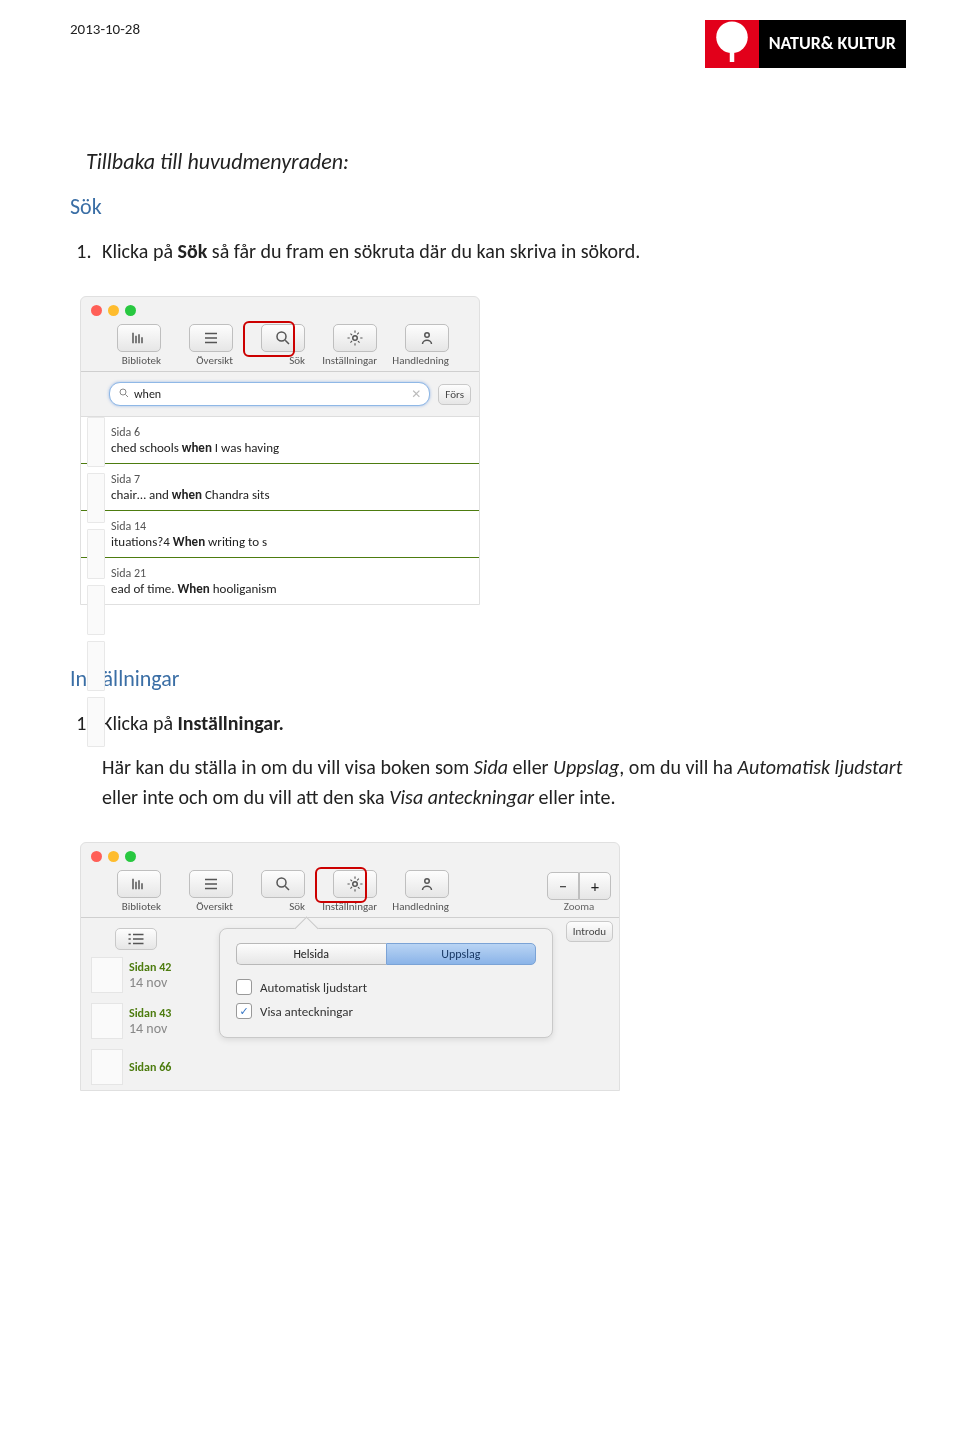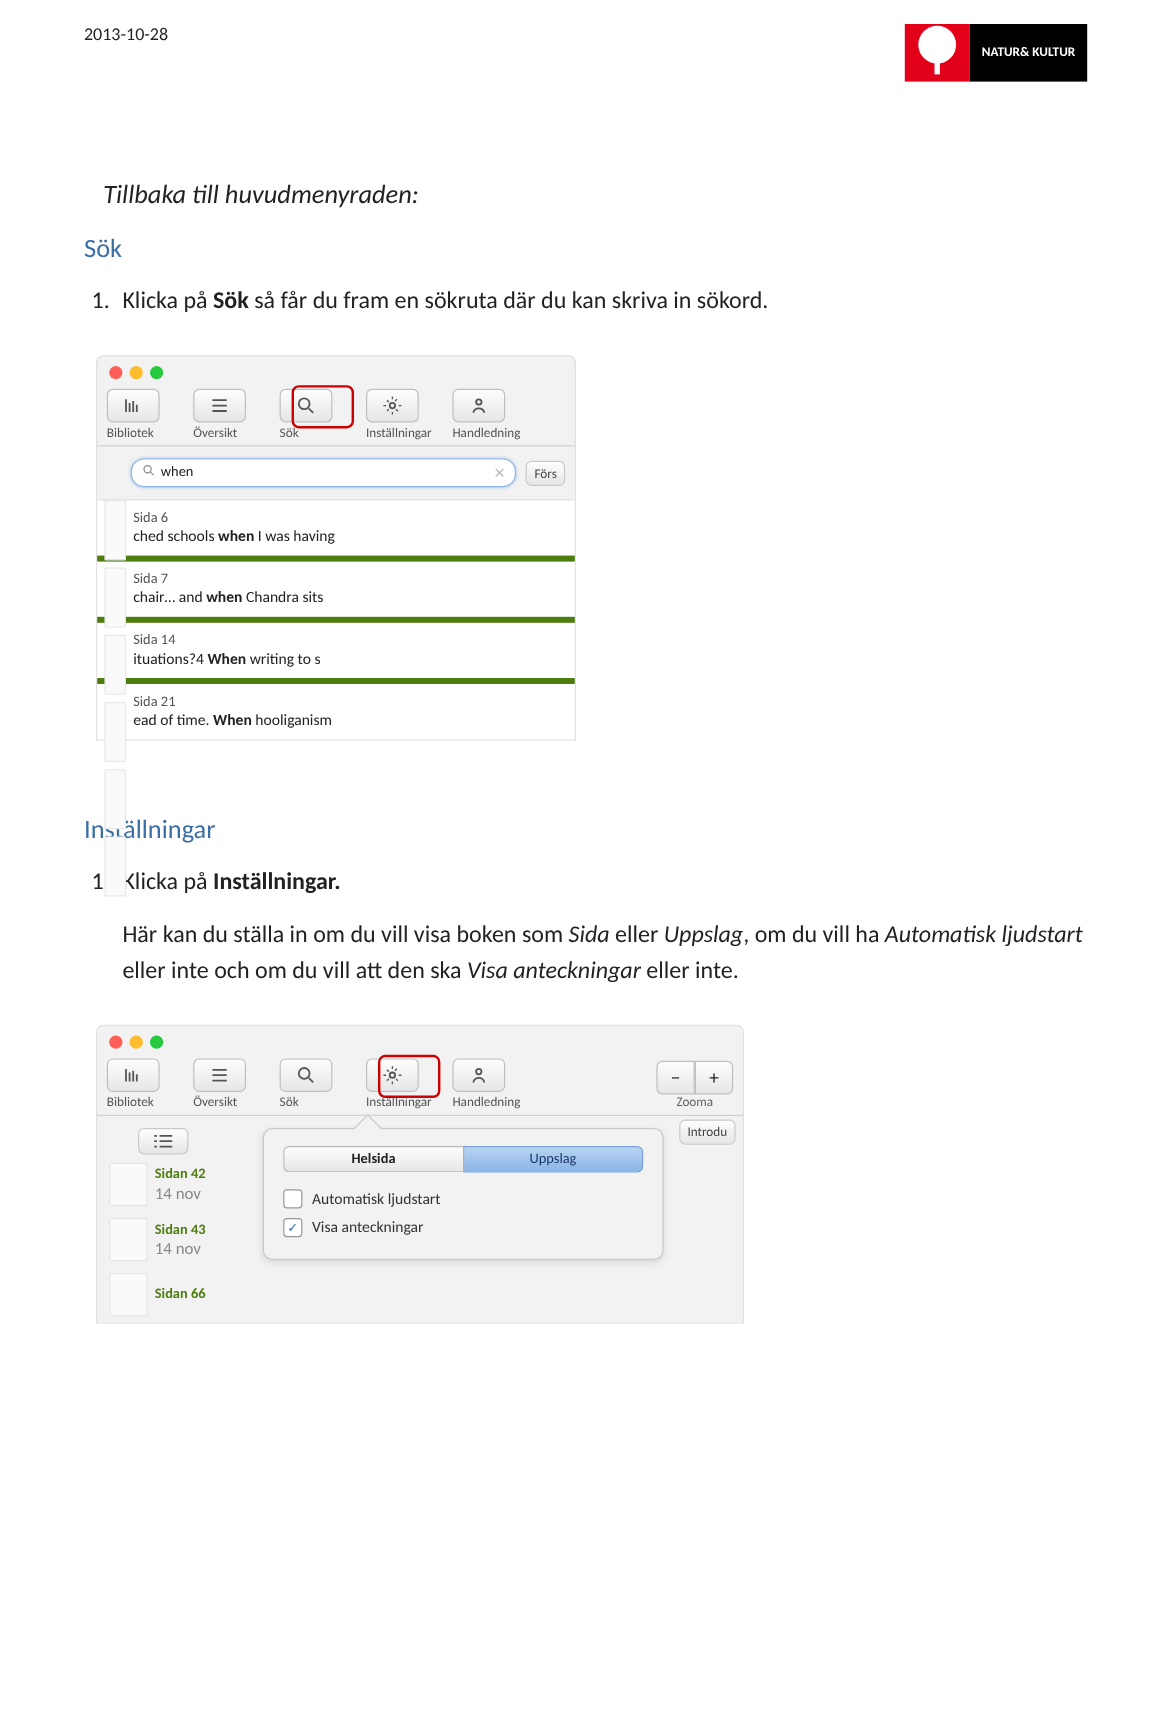--- a/index.html
+++ b/index.html
@@ -1,48 +1,48 @@
 <!DOCTYPE html>
 <html><head>
 <meta charset="utf-8">
 <style>
   html,body{margin:0;padding:0;background:#fff;font-family:Calibri,Arial,sans-serif;color:#222;}
   .page{width:960px;min-height:1436px;margin:0 auto;position:relative;padding:20px 54px 40px 70px;box-sizing:border-box;}
   .header{display:flex;justify-content:space-between;align-items:flex-start;margin-bottom:80px;}
   .date{font-size:15px;color:#222;}
   .brand{display:flex;align-items:stretch;height:48px;}
   .brand-logo{width:54px;background:#e2001a;display:flex;align-items:center;justify-content:center;}
-  .brand-text{background:#000;color:#fff;font-size:11px;font-weight:bold;line-height:1.1;display:flex;align-items:center;padding:0 10px;}
+  .brand-text{background:#000;color:#fff;font-size:18px;font-weight:bold;line-height:1.1;display:flex;align-items:center;padding:0 10px;}
   h3.prose{font-style:italic;font-weight:normal;font-size:22px;margin:0 0 18px 16px;}
   h3.link{color:#3a6ea5;font-size:22px;font-weight:normal;margin:0 0 16px 0;}
   ol{margin:0 0 30px 26px;padding:0;font-size:20px;line-height:1.5;}
   ol li{padding-left:6px;margin-bottom:14px;}
   .bold{font-weight:bold;}
   .ital{font-style:italic;}
   
   .shot{margin:20px 0 60px 10px;width:400px;}
   .shot .win{background:#f2f2f2;border:1px solid #e0e0e0;border-radius:6px 6px 0 0;position:relative;}
   .traffic{display:flex;gap:6px;padding:8px 10px 0 10px;}
   .dot{width:11px;height:11px;border-radius:50%;}
   .red{background:#ff5f57;}
   .yel{background:#febc2e;}
   .grn{background:#28c840;}
   .toolbar{display:flex;align-items:flex-end;gap:0;padding:8px 8px 0 8px;}
-  .tbtn{display:flex;flex-direction:column;align-items:flex-start;font-size:11px;color:#555;width:72px;}
+  .tbtn{display:flex;flex-direction:column;align-items:flex-end;font-size:11px;color:#555;width:72px;}
   .tbtn .cap{border:1px solid #bfbfbf;border-radius:5px;background:linear-gradient(#fdfdfd,#e6e6e6);width:42px;height:26px;display:flex;align-items:center;justify-content:center;margin-bottom:2px;}
   .tbtn svg{width:18px;height:18px;}
   .rb{border:2px solid #cc0000;border-radius:6px;position:absolute;pointer-events:none;}
   .hr-thin{height:1px;background:#cfcfcf;margin:4px 0 0 0;}
   .searchrow{display:flex;gap:8px;padding:10px 8px 10px 28px;align-items:center;}
   .sfield{flex:1;border:1px solid #8fb8e6;border-radius:11px;background:#fff;height:22px;display:flex;align-items:center;padding:0 8px;font-size:12px;box-shadow:0 0 3px rgba(70,130,220,.5);}
   .sfield .q{margin-right:4px;color:#888;}
   .sfield .clr{margin-left:auto;color:#bbb;}
   .fors{border:1px solid #c9c9c9;border-radius:5px;background:linear-gradient(#fdfdfd,#e6e6e6);font-size:11px;padding:3px 6px;color:#444;}
   .results{background:#fff;border-top:1px solid #ddd;}
-  .ritem{padding:8px 10px 8px 30px;border-bottom:5px solid #4d7c0f;}
+  .ritem{padding:8px 10px 8px 30px;border-bottom:1px solid #4d7c0f;}
   .ritem .pg{font-size:12px;color:#555;margin-bottom:1px;}
   .ritem .tx{font-size:13px;color:#222;}
   .thumbcol{position:absolute;left:6px;top:120px;width:18px;}
   .thumb{background:#fafafa;border:1px solid #e8e8e8;height:48px;margin-bottom:6px;border-radius:1px;}
   
   .shot2{margin:24px 0 0 10px;width:540px;}
   .win2{background:#f2f2f2;border:1px solid #e0e0e0;border-radius:6px 6px 0 0;position:relative;}
   .toolbar2{display:flex;align-items:flex-end;gap:0;padding:8px 8px 0 8px;}
   .zoomseg{display:flex;}
   .zoomseg .cap{border-radius:0;}
@@ -52,21 +52,21 @@
   .lower{display:flex;}
   .thumblist{width:128px;padding:4px 0 0 6px;}
   .trow{display:flex;gap:6px;align-items:center;padding:5px 4px;}
   .trow .pic{width:30px;height:34px;background:#fafafa;border:1px solid #e5e5e5;}
   .trow .meta .t1{font-size:12px;font-weight:bold;color:#4d7c0f;}
   .trow .meta .t2{font-size:14px;color:#888;}
   .popover{position:relative;margin:10px 0 0 4px;background:#f2f2f2;border:1px solid #c9c9c9;border-radius:8px;padding:14px 16px 10px 16px;width:300px;box-shadow:0 2px 6px rgba(0,0,0,.1);}
   .popover:before{content:"";position:absolute;top:-9px;left:78px;width:16px;height:16px;background:#f2f2f2;border-left:1px solid #c9c9c9;border-top:1px solid #c9c9c9;transform:rotate(45deg);}
   .seg{display:flex;margin-bottom:14px;}
   .seg span{flex:1;text-align:center;font-size:12px;padding:3px 0;border:1px solid #b8b8b8;background:linear-gradient(#fdfdfd,#e6e6e6);}
-  .seg span:first-child{border-radius:5px 0 0 5px;border-right:none;font-weight:bold;}
+  .seg span:first-child{border-radius:5px 0 0 5px;border-right:none;}
   .seg span:last-child{border-radius:0 5px 5px 0;background:linear-gradient(#b9d4f4,#8bb4e8);color:#1a3a66;border-color:#7ba3d6;}
   .chk{display:flex;align-items:center;font-size:13px;color:#333;margin-bottom:8px;gap:8px;}
   .chk .box{width:14px;height:14px;border:1px solid #999;border-radius:3px;background:#fff;display:inline-flex;align-items:center;justify-content:center;font-size:11px;color:#3273c4;}
   .intro{position:absolute;right:6px;top:78px;font-size:11px;border:1px solid #c9c9c9;border-radius:5px;background:linear-gradient(#fdfdfd,#e6e6e6);padding:3px 6px;color:#444;}
   .listicon{border:1px solid #c9c9c9;border-radius:5px;background:linear-gradient(#fdfdfd,#e6e6e6);width:40px;height:20px;display:inline-flex;align-items:center;justify-content:center;margin:6px 0 2px 28px;}
 </style>
 </head>
 <body>
 
 <div class="page">

